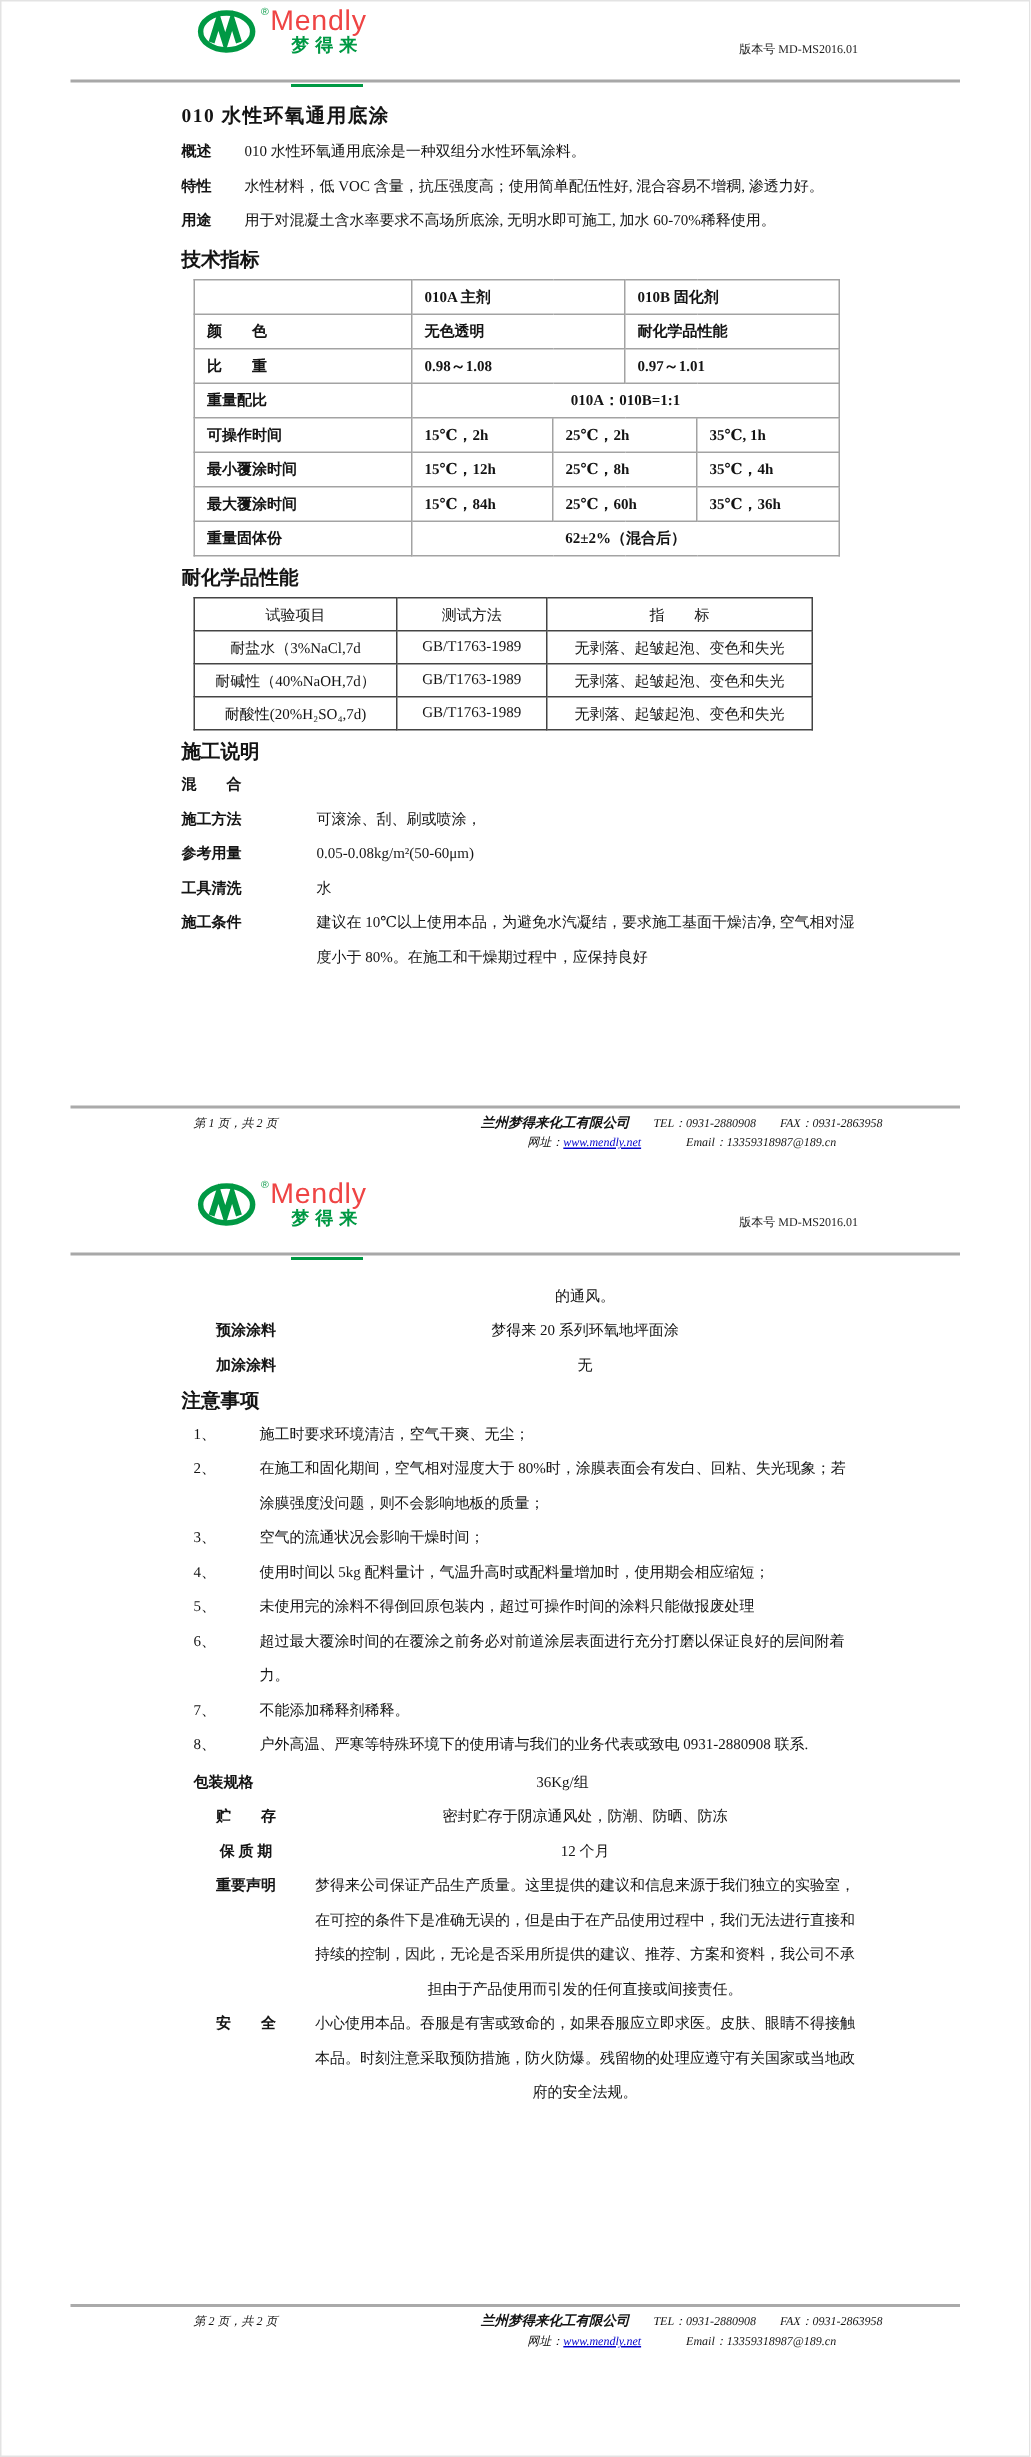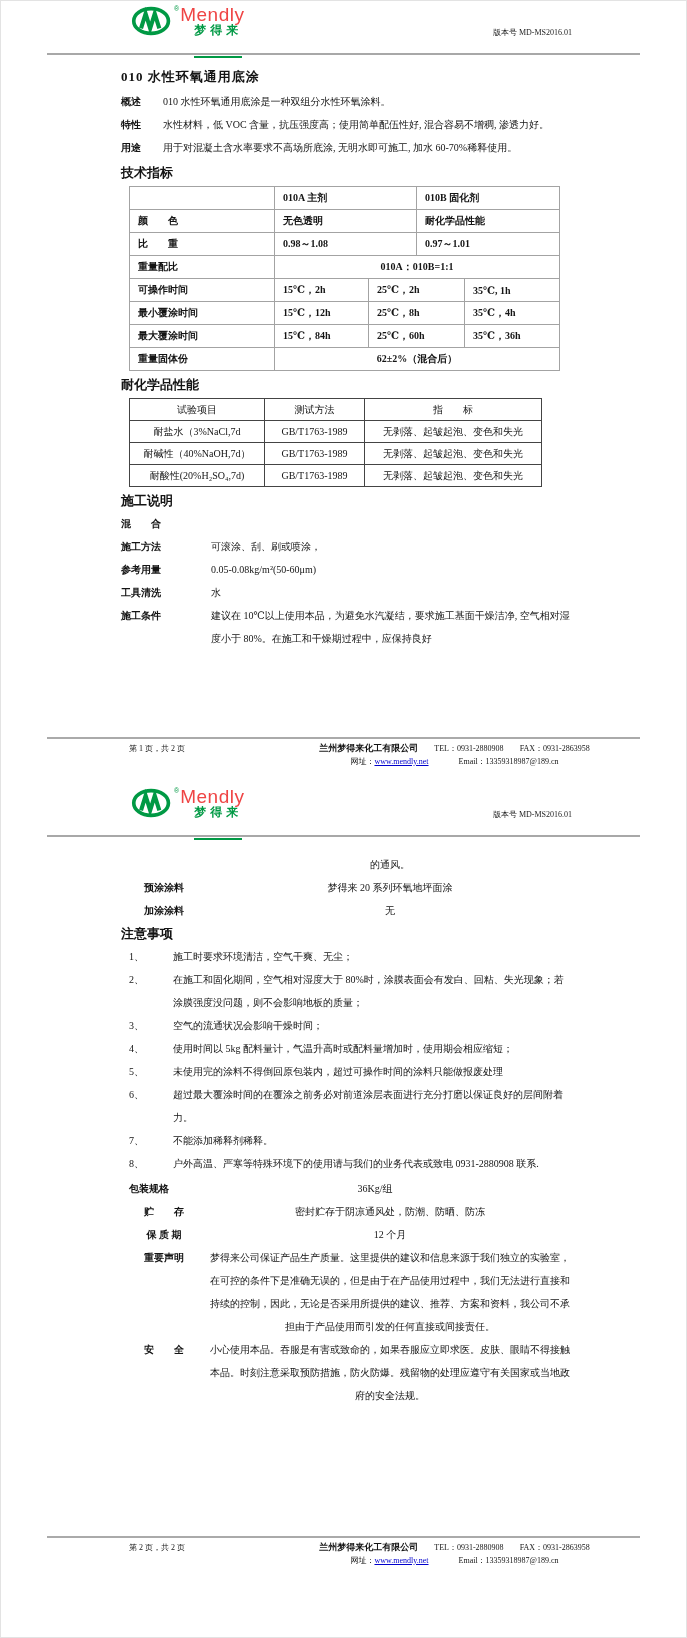--- a/index.html
+++ b/index.html
@@ -64,21 +64,21 @@
   
   .row2 { display: flex; margin-left: 120px; width: 452px; font-size: 10px; line-height: 23px; text-align: center; }
   .row2 .lbl2 { font-weight: bold; flex: 0 0 86px; }
   .row2 .lblp { font-weight: bold; flex: 0 0 56px; }
   .row2 .txt { flex: 1; } .mt2 { margin-top: 2px; }
 
   
   .footer { position: absolute; left: 0; right: 0; }
   .footer-1 { top: 736px; } .footer-2 { top: 753px; }
   .f-rule { margin: 0 46px; border-top: 2px solid #aaaaaa; }
-  .f-row { display: flex; margin-top: 3px; font-size: 8px; line-height: 13px; }
+  .f-row { display: flex; margin-top: 3px; font-size: 8px; line-height: 13px; font-style: italic; }
   .f-page { margin-left: 128px; flex: 0 0 150px; }
   .f-main { flex: 1; text-align: center; margin-right: 56px; }
   .f-company { font-weight: bold; font-size: 9px; }
   .f-sp { display:inline-block; width: 14px; }
   a.f-link { color: #0000cc; text-decoration: underline; }
 </style>
 </head>
 <body>
 
 <div class="doc">

